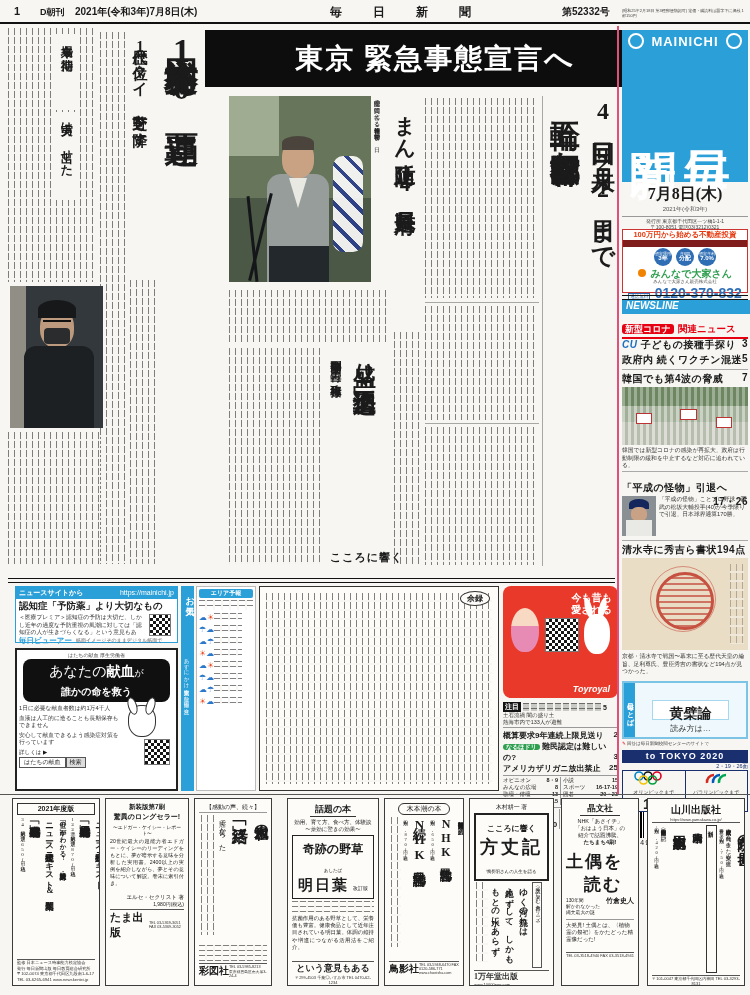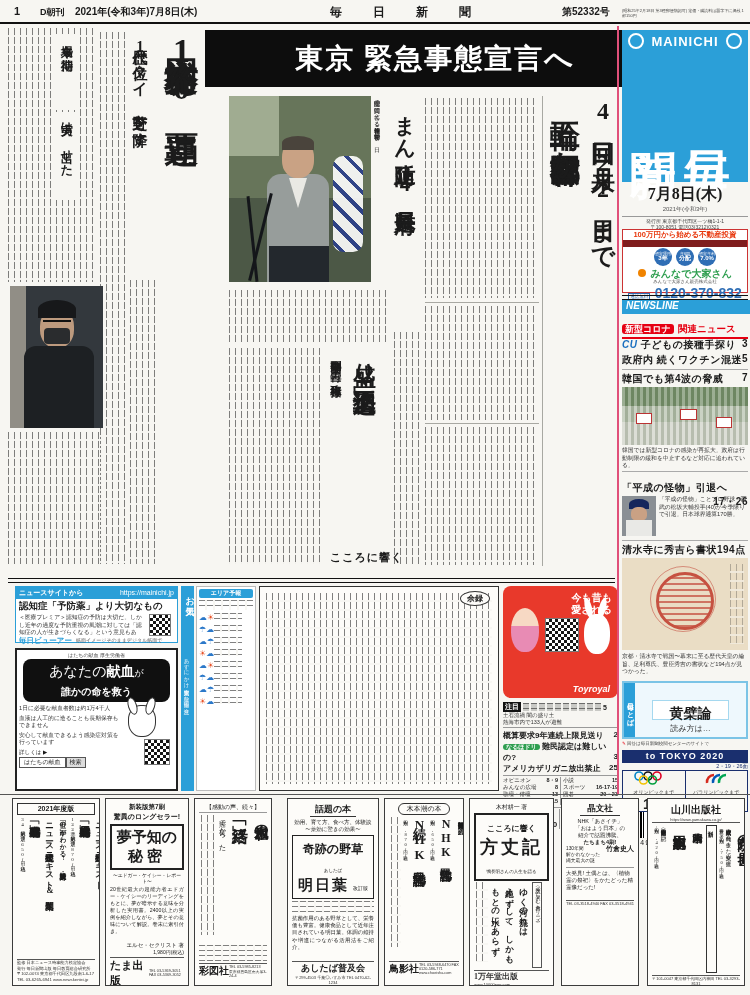--- a/index.html
+++ b/index.html
@@ -372,24 +372,20 @@
       <div>監修 日本ニュース時事能力検定協会</div>
         <div>発行 毎日新聞出版 毎日教育総合研究所</div>
         <div>〒102-0074 東京都千代田区九段南1-6-17</div>
         <div>TEL 03-6265-6941 www.newskentei.jp</div>
     </div>
   </div>
 
   <div class="abs adbox" style="left:105px;top:798px;width:84px;height:188px;">
     <div class="ctr b" style="font-size:6.5px;">新装版第7刷</div>
     <div class="ctr b" style="font-size:7px;margin-bottom:2px;">驚異のロングセラー!</div>
-    <div class="ctr serif" style="border:2px solid #222;padding:2px;">
-      <span class="b" style="font-size:15px;">夢予知の</span><br>
-      <span class="b" style="font-size:15px;letter-spacing:4px;">秘密</span>
-    </div>
     <div class="ctr" style="font-size:4.8px;margin:2px 0;">〜エドガー・ケイシー・レポート〜</div>
     <div style="font-size:5.2px;line-height:7px;height:56px;overflow:hidden;text-align:justify;">20世紀最大の超能力者エドガー・ケイシーのリーディングをもとに、夢が暗示する意味を分析した実用書。2400以上の実例を紹介しながら、夢とその意味について解説。巻末に索引付き。</div>
     <div style="text-align:right;font-size:5.5px;"><span>エルセ・セクリスト 著</span></div>
     <div style="text-align:right;font-size:5px;"><span>1,980円(税込)</span></div>
     <div style="border-top:1px solid #555;display:flex;justify-content:space-between;align-items:center;margin-top:2px;">
       <span class="serif b" style="font-size:11px;">たま出版</span>
       <span style="font-size:3.8px;width:40px;color:#333;">TEL 03-5369-3051 FAX 03-5369-3052</span>
     </div>
   </div>
 
@@ -414,21 +410,21 @@
     <div class="ctr" style="font-size:5.5px;">効用、育て方、食べ方、体験談</div>
     <div class="ctr" style="font-size:5.5px;margin-bottom:2px;">〜薬効に驚きの効果〜</div>
     <div class="ctr serif" style="border:1px solid #222;padding:3px;">
       <span class="b" style="font-size:12px;">奇跡の野草</span><br>
       <span style="font-size:4.5px;">あしたば</span><br>
       <span class="b" style="font-size:15px;letter-spacing:2px;">明日葉</span>
       <span style="font-size:5px;">改訂版</span>
     </div>
     <div class="gh" style="height:12px;margin:2px 0;"></div>
     <div style="font-size:5.4px;line-height:7.2px;height:44px;overflow:hidden;text-align:justify;">抗菌作用のある野草として、栄養価も豊富。健康食品として近年注目されている明日葉。体調の維持や増進につながる活用法をご紹介。</div>
-    <div class="ctr b" style="font-size:9px;border-top:1px solid #555;margin-top:2px;">あしたば普及会</div>
+    <div class="ctr b" style="font-size:9px;border-top:1px solid #555;margin-top:2px;">という意見もある</div>
     <div class="ctr" style="font-size:4px;color:#333;">〒299-4503 千葉県いすみ市 TEL 0470-62-1234</div>
   </div>
 
   <div class="abs adbox" style="left:384px;top:798px;width:80px;height:188px;">
     <div class="ctr" style="font-size:7px;border:1px solid #333;border-radius:8px;width:50px;margin:0 auto 2px;">木本潮の本</div>
     <div class="vbox serif" style="height:142px;">
 
       <div class="b" style="font-size:6px;"><span>英語教育関係者 必読!</span></div>
       <div class="b" style="font-size:12px;">NHK民営化論</div>
       <div style="font-size:4.5px;">四六判 1,650円(税込)</div>
@@ -465,20 +461,24 @@
     </div>
   </div>
 
   <div class="abs adbox" style="left:561px;top:798px;width:78px;height:188px;">
     <div class="ctr b" style="font-size:8.5px;border-bottom:1px solid #333;width:40px;margin:0 auto 2px;">晶文社</div>
     <div class="ctr" style="font-size:5.5px;line-height:7px;">
       <span>NHK「あさイチ」</span><br>
       <span>「おはよう日本」の</span><br>
       <span>紹介で話題沸騰、</span><br>
       <span class="b">たちまち4刷!</span>
+    </div>
+    <div class="serif b" style="margin:4px 0 2px;">
+      <span style="font-size:17px;letter-spacing:2px;">土偶を</span><br>
+      <span style="font-size:17px;letter-spacing:2px;margin-left:18px;">読む</span>
     </div>
     <div style="display:flex;justify-content:space-between;font-size:4.8px;line-height:6px;">
       <span><span>130年間</span><br><span>解かれなかった</span><br><span>縄文最大の謎</span></span>
       <span class="b" style="font-size:7px;">竹倉史人</span>
     </div>
     <div style="font-size:5.5px;line-height:7px;border-top:1px solid #999;margin-top:3px;padding-top:2px;height:28px;overflow:hidden;">大発見! 土偶とは、〈植物霊の祭祀〉をかたどった精霊像だった!</div>
     <div class="ctr" style="font-size:4px;color:#333;border-top:1px solid #555;margin-top:2px;">TEL 03-3518-4940 FAX 03-3518-4941</div>
   </div>
 
   <div class="abs adbox" style="left:647px;top:798px;width:98px;height:188px;">

